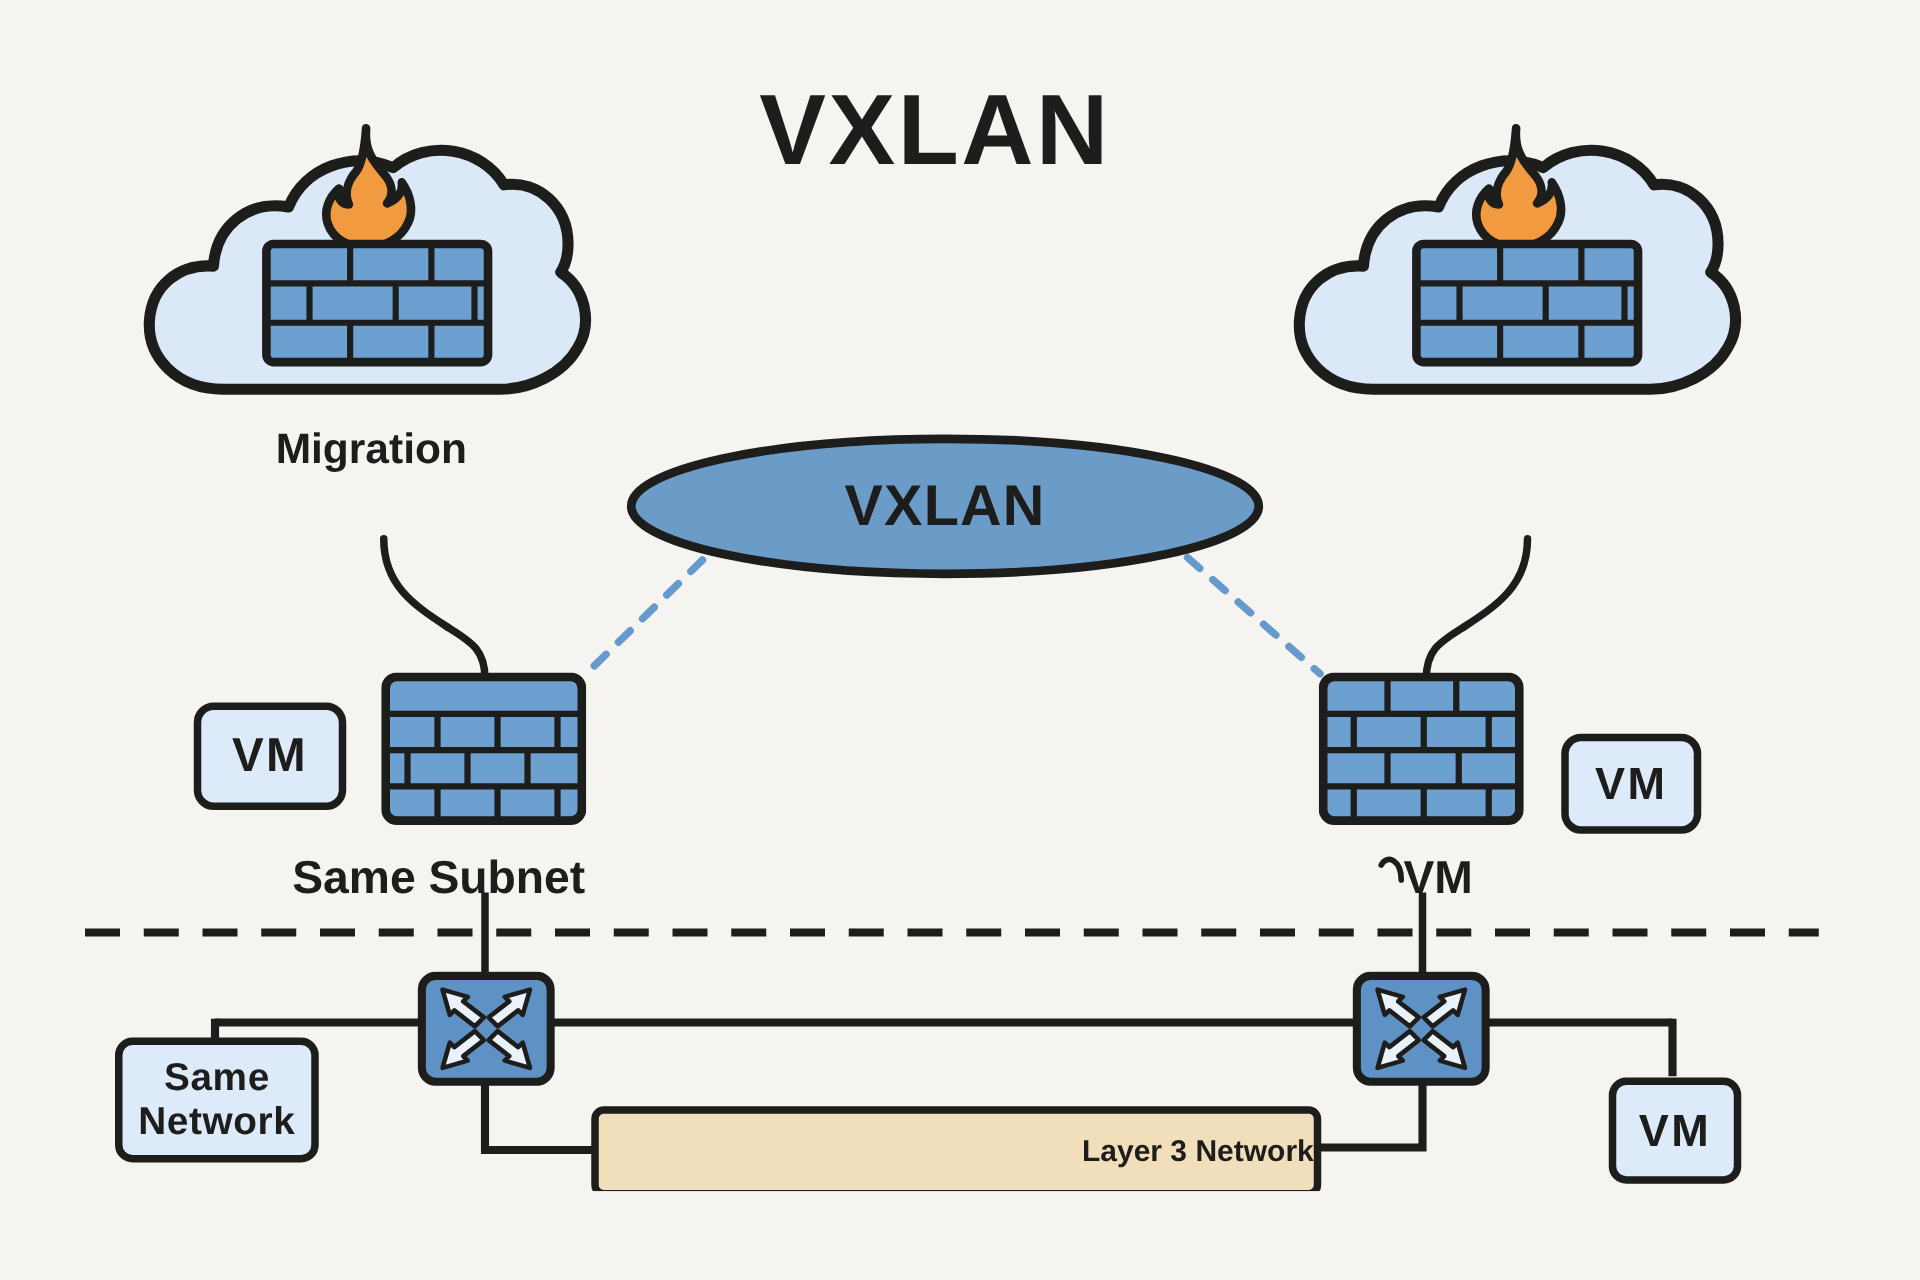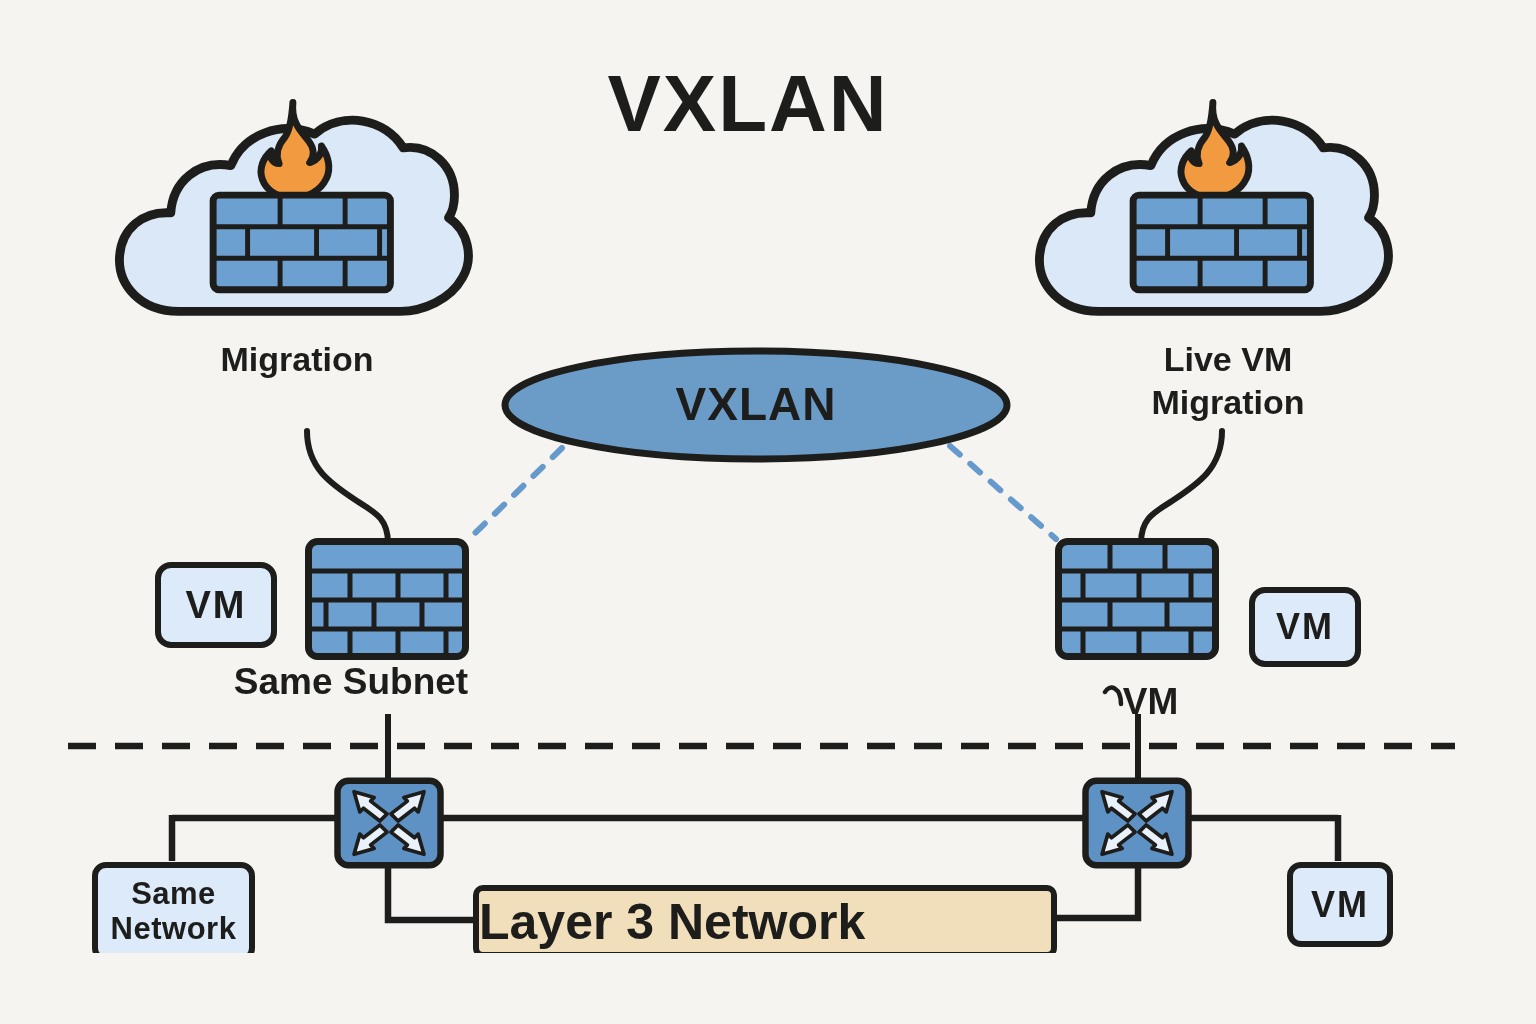--- a/index.html
+++ b/index.html
@@ -23,22 +23,22 @@
     line-height:1.26;font-size:34px;
   }
   .midlabel{font-size:37px;}
   .box{
     position:absolute;background:var(--panel);border:6px solid var(--ink);
     border-radius:16px;display:flex;align-items:center;justify-content:center;
     font-weight:700;color:var(--ink);letter-spacing:2px;
   }
   .tanbox{
     position:absolute;background:var(--tan);border:6px solid var(--ink);
-    border-radius:10px;display:flex;align-items:center;justify-content:flex-start;
-    font-weight:700;color:var(--ink);font-size:50px;
+    border-radius:10px;display:flex;align-items:center;justify-content:flex-end;
+    font-weight:700;color:var(--ink);font-size:24px;
   }
   .vm-row{display:flex;align-items:flex-start;justify-content:center;gap:0px;}
   .two-line{line-height:1.12;font-size:31px;letter-spacing:0.5px;text-align:center;}
   svg{display:block;}
 </style>
 </head>
 <body>
 
 <div class="stage">
 
@@ -96,24 +96,20 @@
         <line x1="193" y1="111" x2="193" y2="142"></line>
           <line x1="259" y1="111" x2="259" y2="142"></line>
         <line x1="160" y1="142" x2="160" y2="174"></line>
           <line x1="230" y1="142" x2="230" y2="174"></line>
           <line x1="294" y1="142" x2="294" y2="174"></line>
         <line x1="193" y1="174" x2="193" y2="205"></line>
           <line x1="259" y1="174" x2="259" y2="205"></line>
       </g>
     </g>
   </svg>
-  <div class="label" style="left:1028px;top:338px;width:400px;">
-    <span>Live VM</span><br>
-    <span>Migration</span>
-  </div>
 
   <div class="abs" style="left:497px;top:345px;width:518px;height:120px;">
     <svg width="518" height="120" viewBox="0 0 518 120">
       <ellipse cx="259" cy="60" rx="251" ry="54" fill="var(--ellipse)" stroke="var(--ink)" stroke-width="7"></ellipse>
     </svg>
     <div class="abs" style="left:0;top:0;width:518px;height:118px;display:flex;align-items:center;justify-content:center;font-size:46px;font-weight:800;letter-spacing:1px;">VXLAN</div>
   </div>
 
   <div class="box" style="left:155px;top:562px;width:110px;height:74px;font-size:38px;">
     <span>VM</span>
@@ -129,21 +125,21 @@
         <line x1="93" y1="33" x2="93" y2="62"></line>
         <line x1="141" y1="33" x2="141" y2="62"></line>
       <line x1="21" y1="62" x2="21" y2="91"></line>
         <line x1="69" y1="62" x2="69" y2="91"></line>
         <line x1="117" y1="62" x2="117" y2="91"></line>
       <line x1="45" y1="91" x2="45" y2="118"></line>
         <line x1="93" y1="91" x2="93" y2="118"></line>
         <line x1="141" y1="91" x2="141" y2="118"></line>
     </g>
   </svg>
-  <div class="label midlabel" style="left:171px;top:659px;width:360px;">
+  <div class="label midlabel" style="left:171px;top:679px;width:360px;">
     <span>Same Subnet</span>
   </div>
 
   <svg class="abs" style="left:1055px;top:538px" width="164" height="122" viewBox="0 0 164 122">
     <rect x="3.5" y="3.5" width="157" height="115" rx="9" fill="var(--brick)" stroke="var(--ink)" stroke-width="7"></rect>
     <g stroke="var(--ink)" stroke-width="5">
       <line x1="4" y1="33" x2="160" y2="33"></line>
       <line x1="4" y1="62" x2="160" y2="62"></line>
       <line x1="4" y1="91" x2="160" y2="91"></line>
       <line x1="55" y1="4" x2="55" y2="33"></line>
@@ -180,21 +176,21 @@
   <svg class="abs" style="left:1080px;top:777px" width="114" height="92" viewBox="0 0 120 100">
     <rect x="4" y="4" width="112" height="92" rx="12" fill="var(--switch)" stroke="var(--ink)" stroke-width="7"></rect>
     <g fill="var(--arrow)" stroke="var(--ink)" stroke-width="4" stroke-linejoin="round">
       <path id="swa2" d="M62.1 40.1 L80 26.2 L76.1 22.3 L98 16 L91.7 37.9 L87.8 34 L69.9 47.9 Z"></path>
       <use href="#swa2" transform="translate(120,0) scale(-1,1)"></use>
       <use href="#swa2" transform="translate(0,100) scale(1,-1)"></use>
       <use href="#swa2" transform="translate(120,100) scale(-1,-1)"></use>
     </g>
   </svg>
 
-  <div class="box" style="left:92px;top:862px;width:151px;height:88px;border-radius:14px;">
+  <div class="box" style="left:92px;top:830px;width:151px;height:88px;border-radius:14px;">
     <div class="two-line">
       <span>Same</span><br>
       <span>Network</span>
     </div>
   </div>
 
   <div class="tanbox" style="left:473px;top:885px;width:572px;height:61px;">
     <span>Layer 3 Network</span>
   </div>
 

